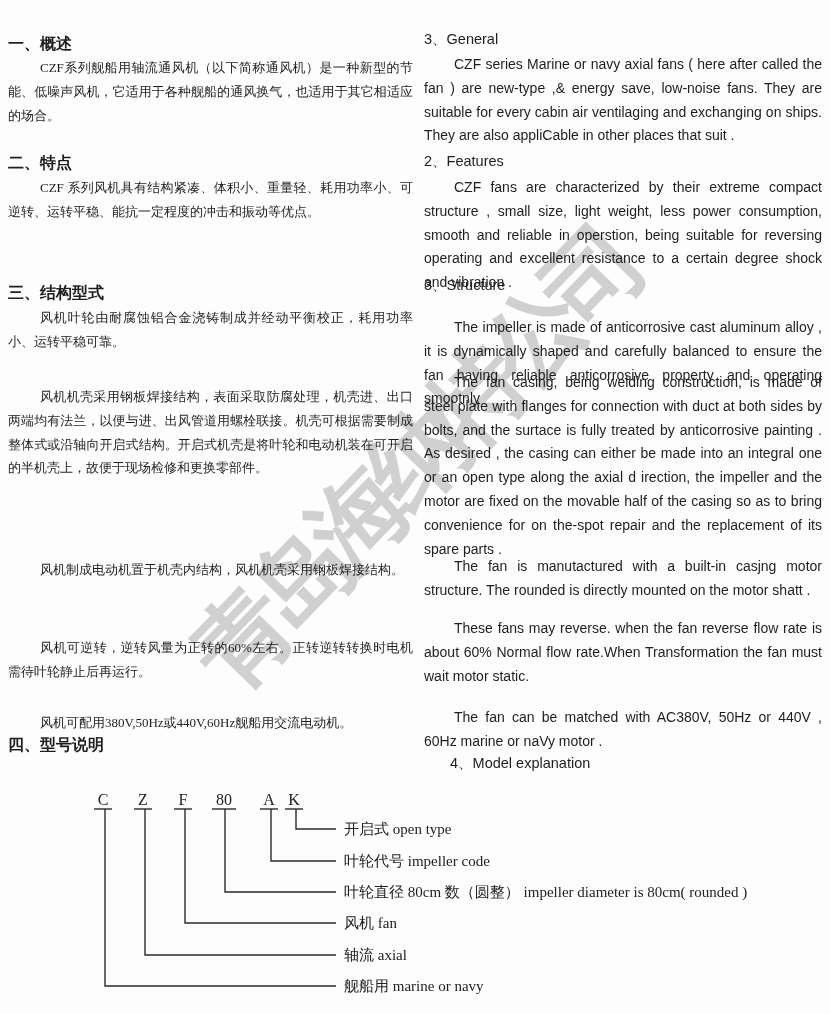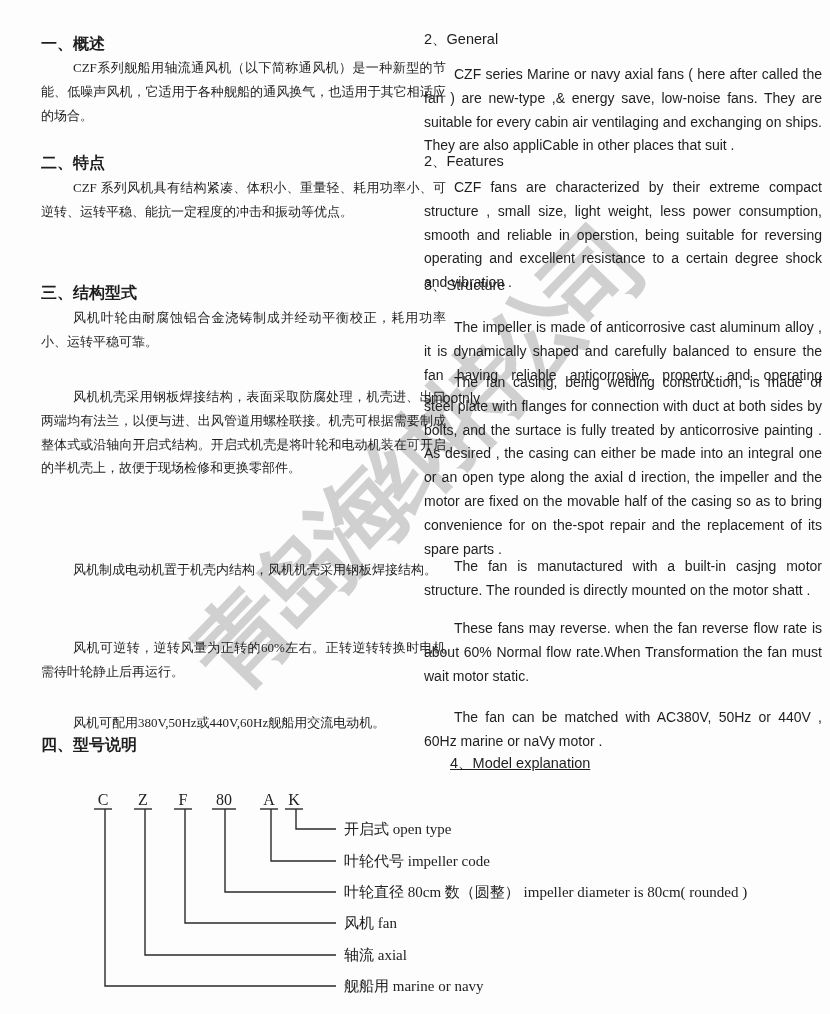--- a/index.html
+++ b/index.html
@@ -10,32 +10,32 @@
   
   .watermark{
     position:absolute;left:416px;top:462px;z-index:0;
     transform:translate(-50%,-50%) rotate(-46deg);
     font-family:"DejaVu Sans","Liberation Sans",sans-serif;
     font-weight:bold;font-size:96px;letter-spacing:-12px;
     color:#b6b6b6;opacity:.62;white-space:nowrap;pointer-events:none;
   }
   
   .col{position:absolute;top:0;height:785px;z-index:1;}
-  .col-left{left:8px;width:405px;margin-left:33px;}
+  .col-left{left:8px;width:405px;}
   .col-right{left:424px;width:398px;}
   .col p,.col .h{position:absolute;left:0;right:0;margin:0;}
   .zh{font-family:"Liberation Serif","DejaVu Serif",serif;
       font-size:13px;line-height:23.8px;text-align:justify;}
   .zh.para{text-indent:32px;}
   .h.zh{font-weight:bold;text-align:left;text-indent:0;font-size:16px;}
   .en{font-family:"Liberation Sans","DejaVu Sans",sans-serif;
       font-size:14px;line-height:23.8px;text-align:justify;}
   .en.para{text-indent:30px;}
   .h.en{text-align:left;text-indent:0;font-size:14.5px;}
-  .h.en.indented{padding-left:26px;text-decoration:underline;}
+  .h.en.indented{padding-left:26px;}
   
   .diagram{position:absolute;left:0;top:785px;z-index:1;}
   .dcode{font-family:"Liberation Serif","DejaVu Serif",serif;font-size:16px;fill:#222;}
   .dlabel{font-family:"Liberation Serif","DejaVu Serif",serif;font-size:15px;fill:#222;}
   .dline{stroke:#2a2a2a;stroke-width:1.4;fill:none;}
 </style>
 </head>
 <body>
 
 <div class="page">
@@ -50,22 +50,22 @@
     <div class="h zh" style="top:281px">三、结构型式</div>
     <p class="zh para" style="top:306px">风机叶轮由耐腐蚀铝合金浇铸制成并经动平衡校正，耗用功率小、运转平稳可靠。</p>
     <p class="zh para" style="top:385px">风机机壳采用钢板焊接结构，表面采取防腐处理，机壳进、出口两端均有法兰，以便与进、出风管道用螺栓联接。机壳可根据需要制成整体式或沿轴向开启式结构。开启式机壳是将叶轮和电动机装在可开启的半机壳上，故便于现场检修和更换零部件。</p>
     <p class="zh para" style="top:558px">风机制成电动机置于机壳内结构，风机机壳采用钢板焊接结构。</p>
     <p class="zh para" style="top:636px">风机可逆转，逆转风量为正转的60%左右。正转逆转转换时电机需待叶轮静止后再运行。</p>
     <p class="zh para" style="top:711px">风机可配用380V,50Hz或440V,60Hz舰船用交流电动机。</p>
     <div class="h zh" style="top:733px">四、型号说明</div>
   </div>
 
   <div class="col col-right">
-    <div class="h en" style="top:28px">2、General</div>
-    <p class="en para" style="top:63px">CZF series Marine or navy axial fans ( here after called the fan ) are new-type ,&amp; energy save, low-noise fans. They are suitable for every cabin air ventilaging and exchanging on ships. They are also appliCable in other places that suit .</p>
+    <div class="h en" style="top:28px">3、General</div>
+    <p class="en para" style="top:53px">CZF series Marine or navy axial fans ( here after called the fan ) are new-type ,&amp; energy save, low-noise fans. They are suitable for every cabin air ventilaging and exchanging on ships. They are also appliCable in other places that suit .</p>
     <div class="h en" style="top:150px">2、Features</div>
     <p class="en para" style="top:176px">CZF fans are characterized by their extreme compact structure , small  size, light weight, less power consumption, smooth and reliable in operstion, being suitable for reversing operating and excellent resistance to a certain degree shock and vibration .</p>
     <div class="h en" style="top:274px">3、Structure</div>
     <p class="en para" style="top:316px">The impeller is made of anticorrosive cast aluminum alloy , it is dynamically shaped and carefully balanced to ensure the fan having reliable anticorrosive property and operating smootnly</p>
     <p class="en para" style="top:371px">The fan casing, being welding construction, is made of steel plate with flanges for connection with duct at both sides by bolts, and the surtace is fully treated by anticorrosive painting . As desired , the casing can either be made into an integral one or an open type along the axial d irection, the impeller and the motor are fixed on the movable half of the casing so as to bring convenience for on the-spot repair and the replacement of its spare parts .</p>
     <p class="en para" style="top:555px">The fan is manutactured with a built-in casjng motor structure. The rounded is directly mounted on the motor shatt .</p>
     <p class="en para" style="top:617px">These fans may reverse. when the fan reverse flow rate is about 60% Normal flow rate.When Transformation the fan must wait motor static.</p>
     <p class="en para" style="top:706px">The fan can be matched with AC380V, 50Hz or 440V , 60Hz marine or naVy motor .</p>
     <div class="h en indented" style="top:752px">4、Model explanation</div>
   </div>

